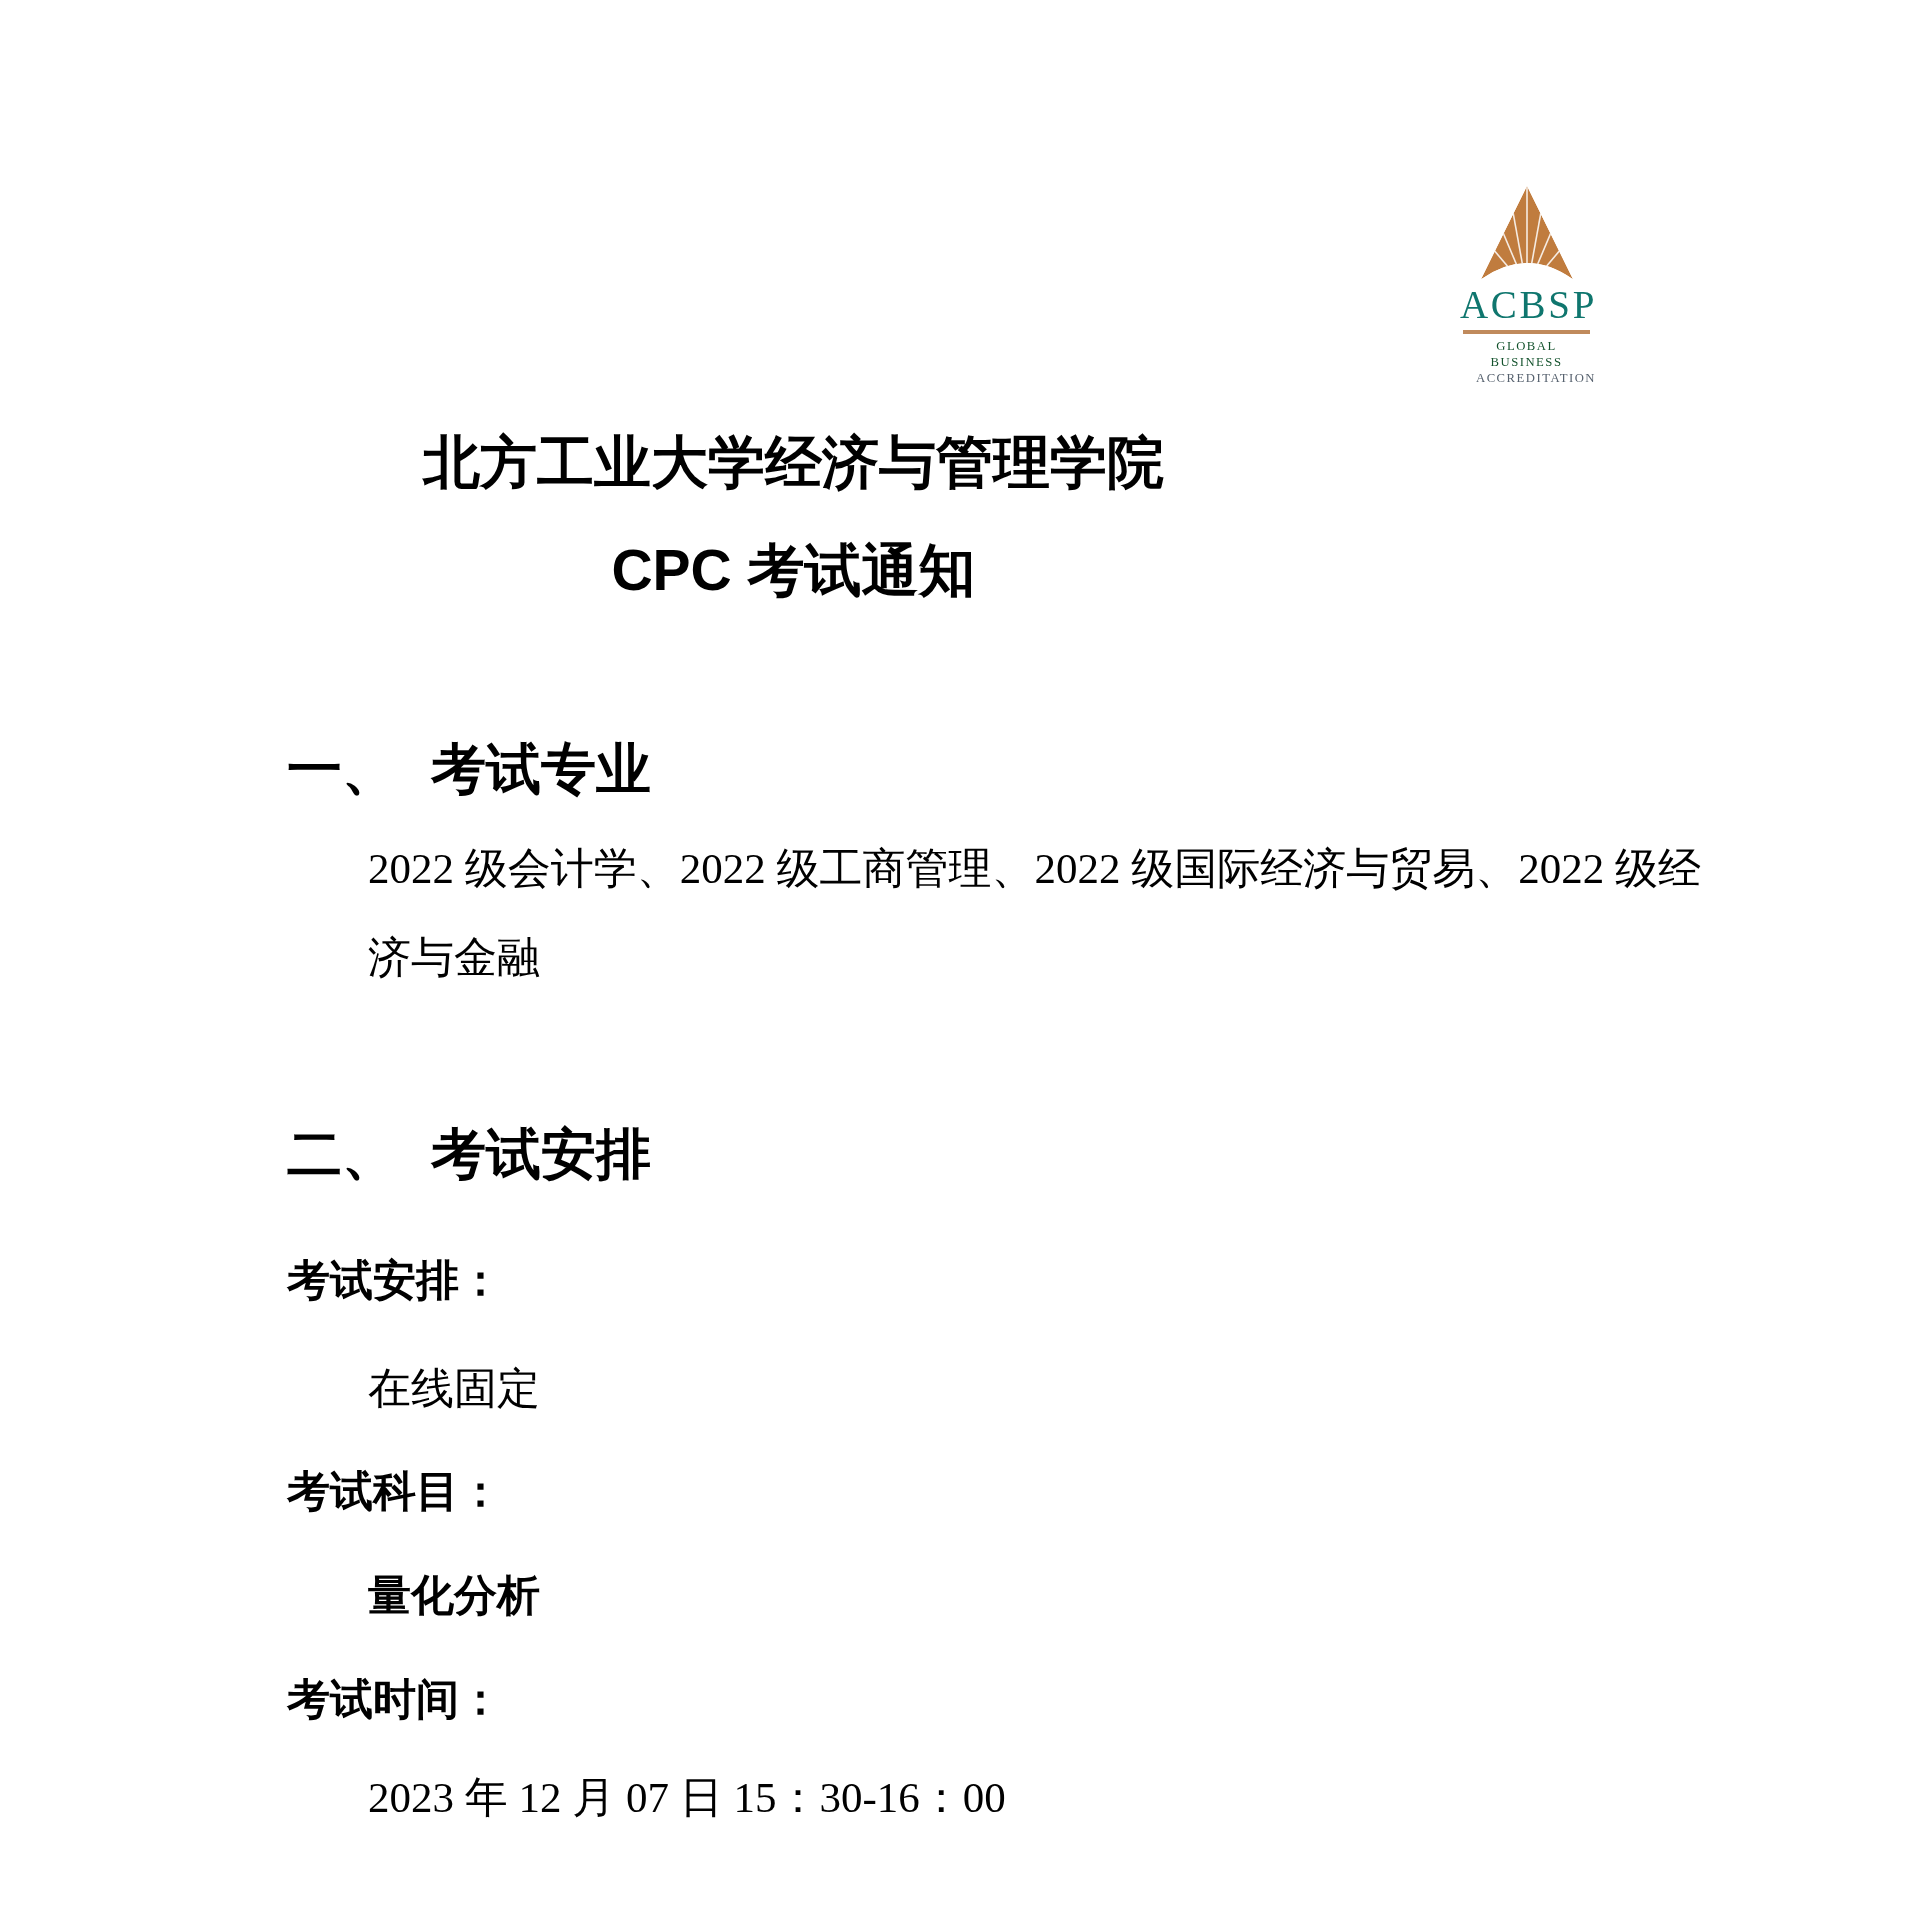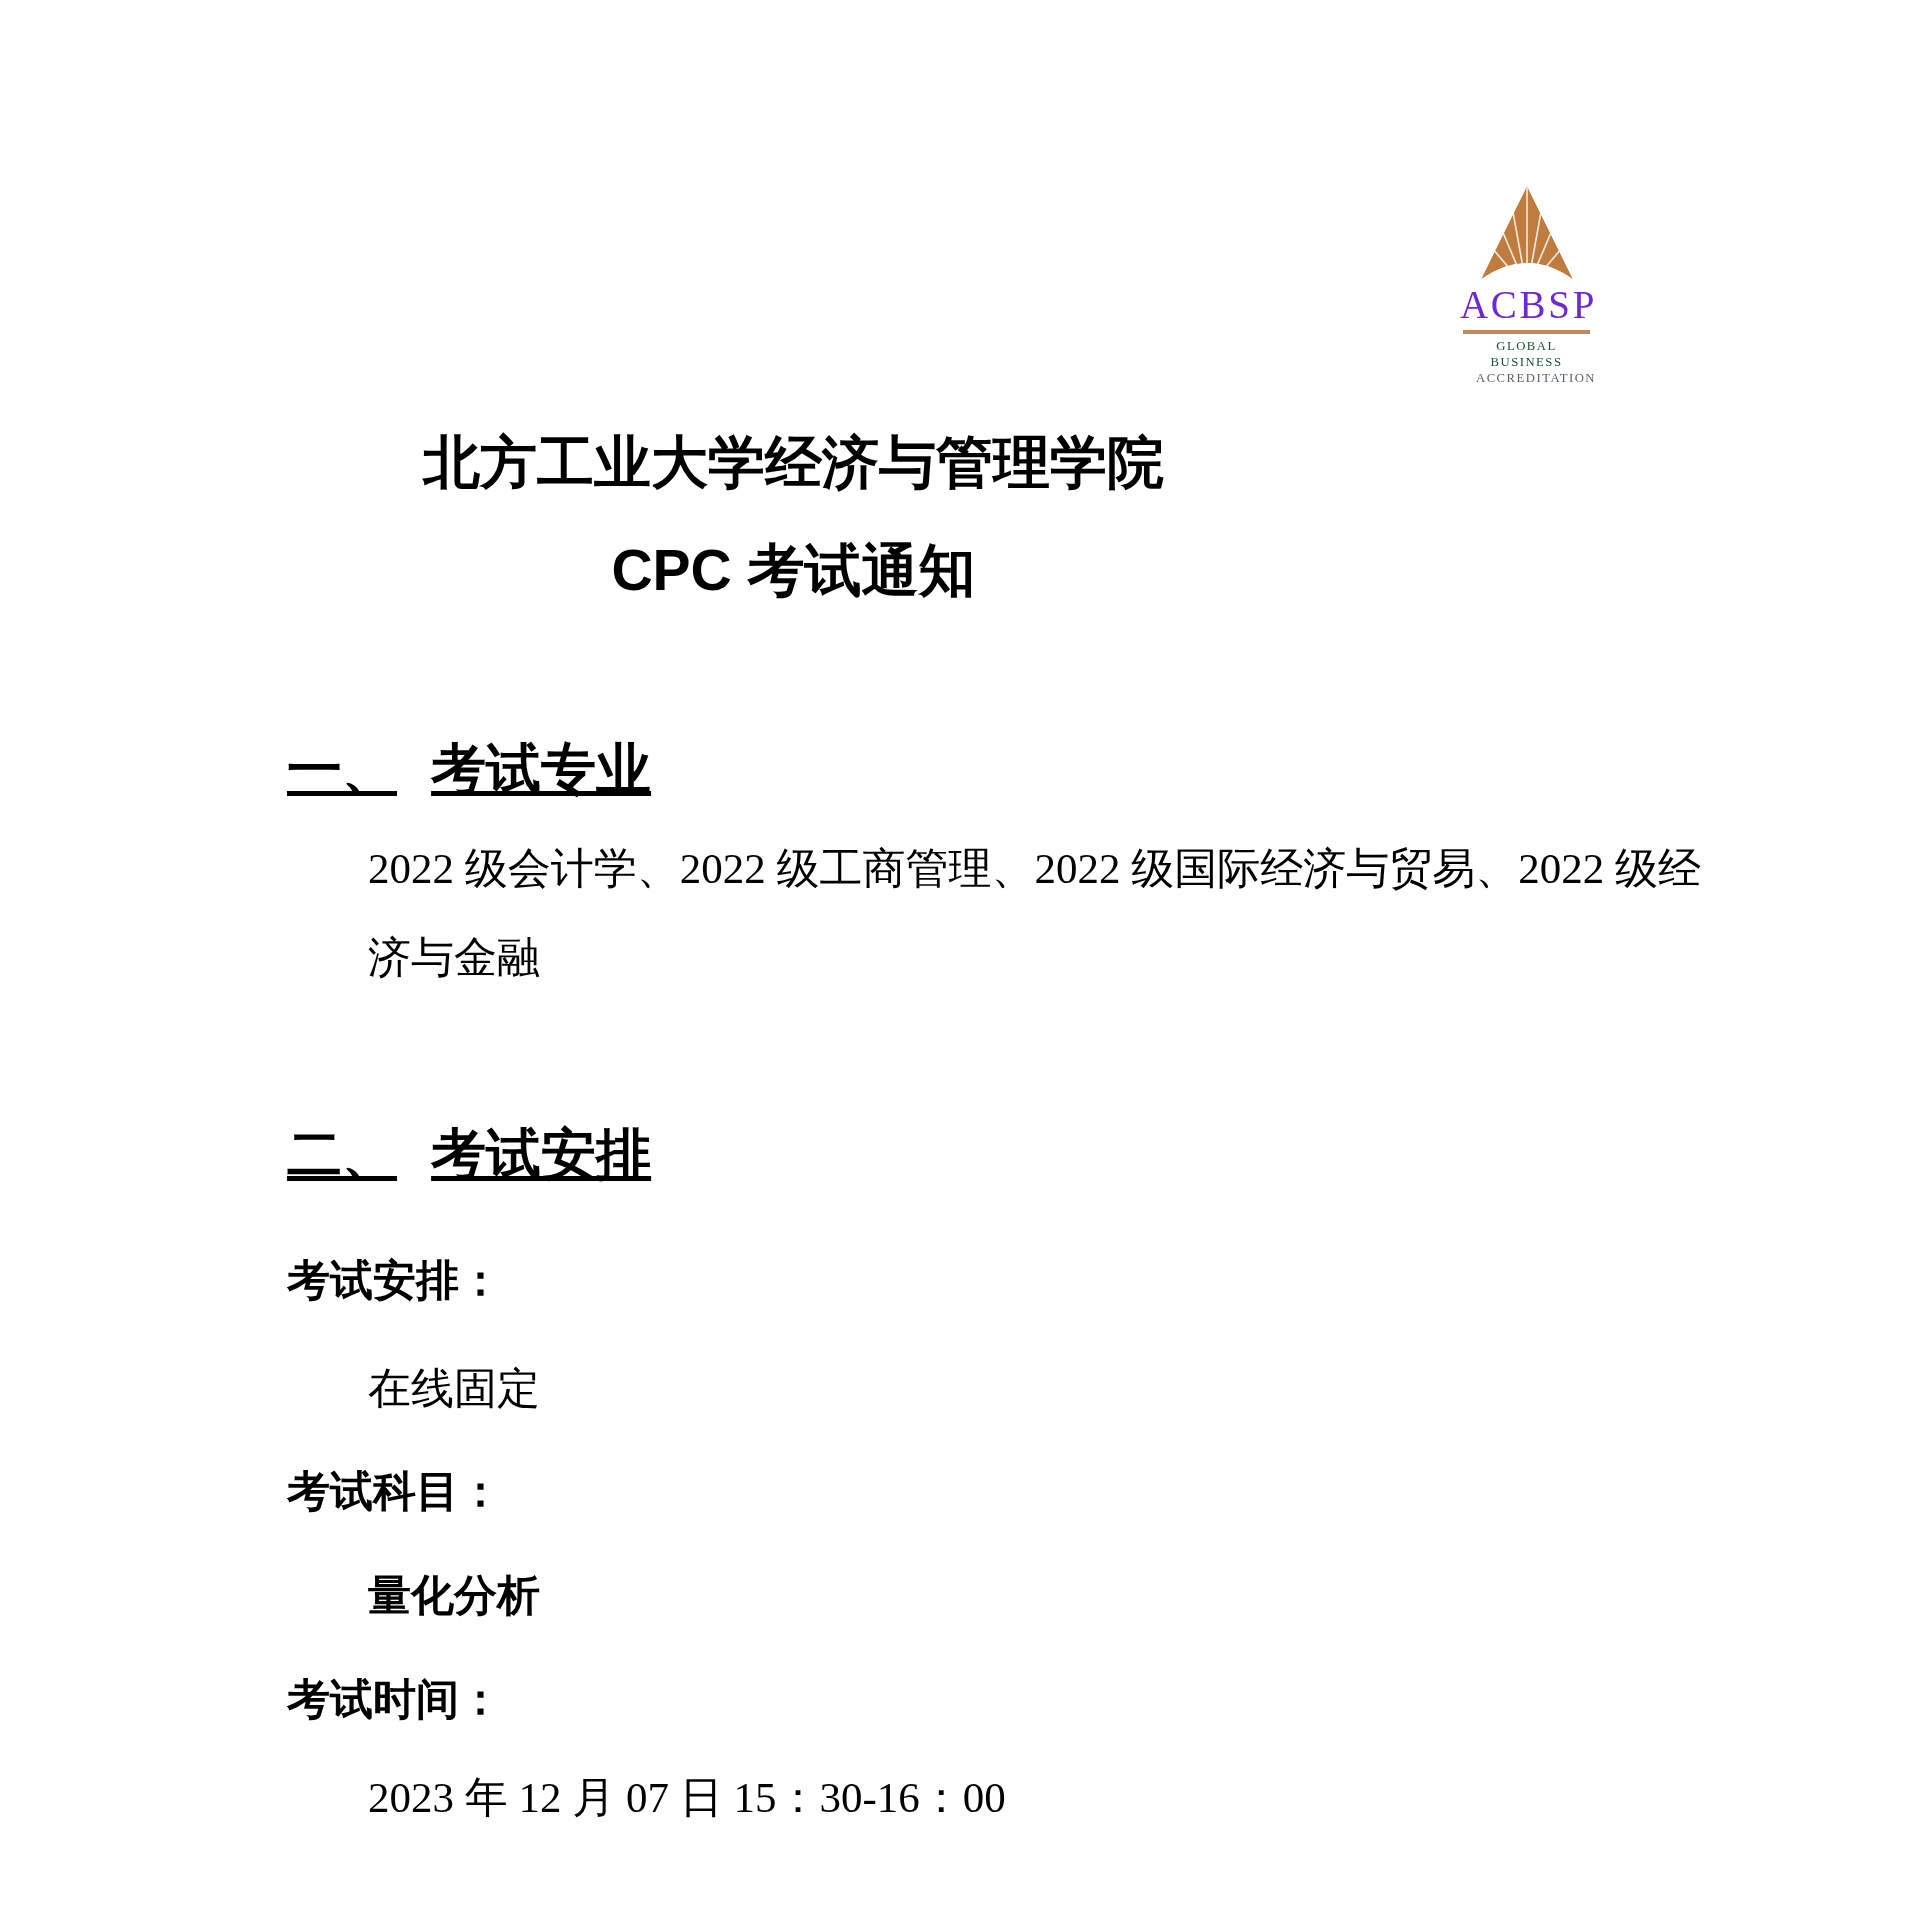--- a/index.html
+++ b/index.html
@@ -39,21 +39,21 @@
   .hei{font-family:"Liberation Sans","DejaVu Sans",sans-serif;font-weight:bold;}
   .song{font-family:"Liberation Serif","DejaVu Serif",serif;font-weight:normal;}
 
   .doc-title{
     left:0;width:1587px;text-align:center;
     font-size:57px;line-height:1.1;
   }
   .title1{top:431px;}
   .title2{top:539px;}
 
-  .sec-heading{left:287px;font-size:55px;line-height:1.1;text-decoration:underline;}
+  .sec-heading{left:287px;font-size:55px;line-height:1.1;}
   .sec-heading .sec-title{margin-left:0.62em;}
   .h1{top:739px;}
   .h2{top:1124px;}
   .h3{top:1841px;}
 
   .body-line{font-size:43px;line-height:1.2;}
   .indent{left:368px;}
   .flush{left:287px;}
 
   .para1{
@@ -86,21 +86,21 @@
           <line x1="180" y1="330" x2="180" y2="0"></line>
           <line x1="180" y1="330" x2="122" y2="10"></line>
           <line x1="180" y1="330" x2="238" y2="10"></line>
           <line x1="180" y1="330" x2="66" y2="60"></line>
           <line x1="180" y1="330" x2="294" y2="60"></line>
           <line x1="180" y1="330" x2="20" y2="140"></line>
           <line x1="180" y1="330" x2="340" y2="140"></line>
         </g>
       </g>
     </svg>
-    <div class="logo-acronym" style="color: #6d28d9;">ACBSP</div>
+    <div class="logo-acronym" style="color: #0f766e;">ACBSP</div>
     <div class="logo-divider" style="background: rgb(192, 138, 92);"></div>
     <div class="logo-tagline" style="color: #14532d;">GLOBAL BUSINESS</div>
     <div class="logo-tagline" style="color: rgb(86, 97, 110); margin-left: 16px;">ACCREDITATION</div>
   </div>
 
   <div class="abs doc-title title1 hei">北方工业大学经济与管理学院</div>
   <div class="abs doc-title title2 hei">CPC 考试通知</div>
 
   <div class="abs sec-heading h1 hei">
     <span>一、</span><span class="sec-title">考试专业</span>

